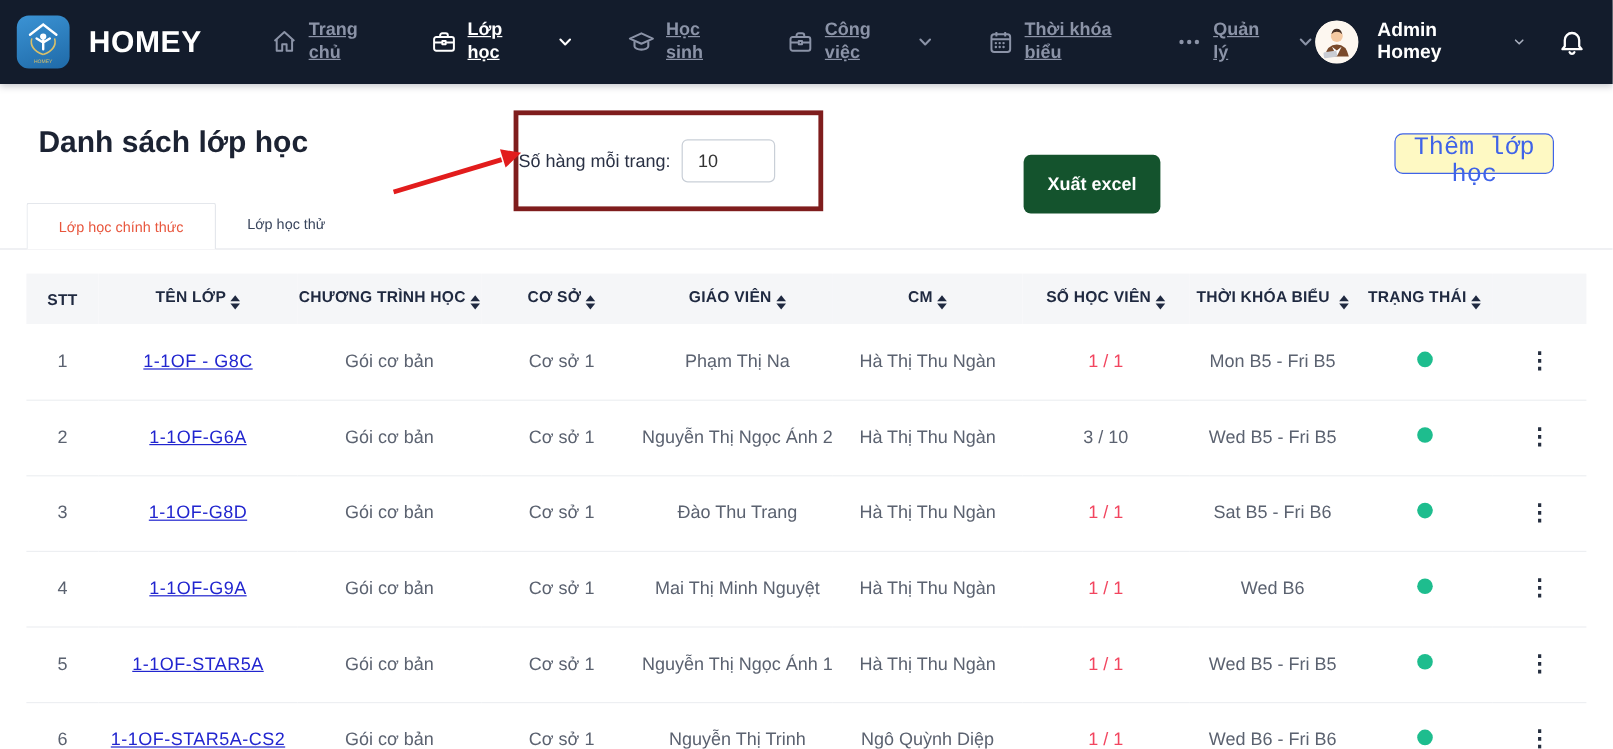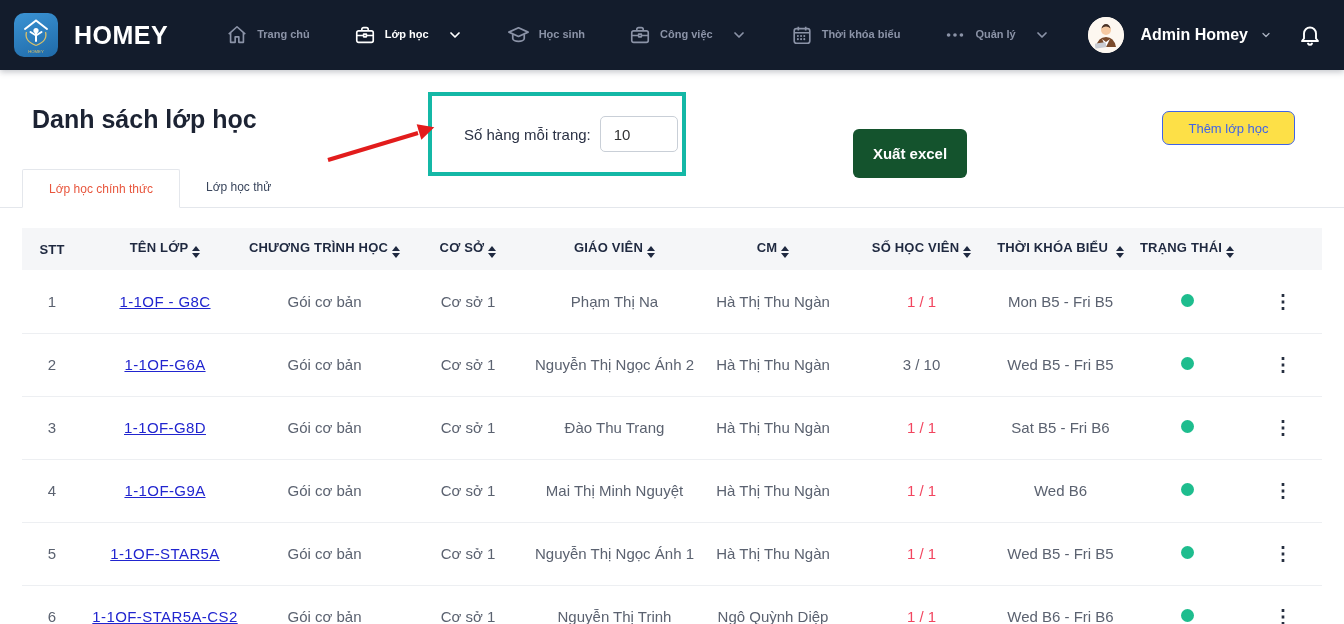--- a/index.html
+++ b/index.html
@@ -6,53 +6,53 @@
   html,body { width:1344px; height:624px; overflow:hidden; background:#fff;
     font-family:"Liberation Sans", sans-serif; }
 
   
   .navbar { height:70px; background:#131c2c; display:flex; align-items:center;
     padding:0 22px 0 14px; box-shadow:0 2px 6px rgba(15,23,42,.25); position:relative; z-index:5; }
   .logo-box { width:44px; height:44px; border-radius:10px; flex:0 0 auto;
     background:linear-gradient(160deg,#3b93d4,#1f6aa8); display:flex; align-items:center; justify-content:center; }
   .brand { color:#fff; font-size:25px; font-weight:700; letter-spacing:.5px; margin-left:16px; }
   .nav-items { display:flex; align-items:center; gap:44px; margin-left:58px; }
-  .nav-item { display:flex; align-items:center; gap:9px; color:#8b93a7; font-size:11px;
-    font-weight:600; cursor:pointer; line-height:1.25; }
+  .nav-item { display:flex; align-items:center; gap:9px; color:#8b93a7; font-size:15px;
+    font-weight:600; cursor:pointer; line-height:1.25;text-decoration:underline; }
   .nav-item .nav-label { max-width:62px; }
   .nav-item .nav-label.wide { max-width:88px; }
   .nav-item.active { color:#ffffff; }
   .nav-item svg { flex:0 0 auto; }
   .chev { margin-left:-26px; display:flex; align-items:center; }
   .chev.white { color:#fff; } .chev.grey { color:#8b93a7; }
   .nav-right { margin-left:auto; display:flex; align-items:center; gap:16px; }
   .avatar { width:36px; height:36px; border-radius:50%; background:#fdf6ef; overflow:hidden;
     flex:0 0 auto; cursor:pointer; }
   .user-name { color:#fff; font-size:16px; font-weight:700; cursor:pointer; }
   .user-chev { color:#aab1c0; margin-left:-4px; cursor:pointer; display:flex; }
   .bell { color:#fff; margin-left:10px; cursor:pointer; display:flex; }
 
   
   .content { position:relative; height:554px; background:#fff; }
   .page-head { height:98px; display:flex; align-items:center; padding-left:32px; }
   .page-title { font-size:25px; font-weight:600; color:#1c2333; }
 
   .red-annotation { position:absolute; left:428px; top:22px; width:258px; height:84px;
-    border:4px solid #14b8a6; display:flex; align-items:center; padding-left:32px; background:transparent; }
+    border:4px solid #7f1d1d; display:flex; align-items:center; padding-left:0; background:transparent; }
   .rpp-label { font-size:15px; color:#2a3144; white-space:nowrap; }
   .rpp-input { width:78px; height:36px; margin-left:9px; border:1px solid #c9cfd7; border-radius:5px;
     font-size:15px; color:#333; padding-left:13px; outline:none; font-family:"Liberation Sans",sans-serif; }
   .arrow-svg { position:absolute; left:318px; top:50px; pointer-events:none; }
 
   .btn-excel { position:absolute; left:853px; top:59px; width:114px; height:49px;
     background:#14532d; color:#fff; border:none; border-radius:6px; font-size:15px; font-weight:600;
     cursor:pointer; font-family:"Liberation Sans",sans-serif; }
   .btn-add { position:absolute; left:1162px; top:41px; width:133px; height:34px;
-    background:#fde047; color:#3f63e8; border:1px solid #3f63e8; border-radius:7px; font-size:13px;
-    cursor:pointer; font-family:Liberation Sans, sans-serif; }
+    background:#fef9c3; color:#3f63e8; border:1px solid #3f63e8; border-radius:7px; font-size:21px;
+    cursor:pointer; font-family:Liberation Mono, monospace; }
 
   
   .tabs { display:flex; align-items:flex-end; padding-left:22px; border-bottom:1px solid #e4e7ec; height:40px; }
   .tab { font-size:12px; padding:0 26px; line-height:38px; height:39px; color:#39455c; cursor:pointer; }
   .tab.active { color:#e8563d; background:#fff; border:1px solid #e4e7ec; border-bottom:1px solid #fff;
     margin-bottom:-1px; border-radius:2px 2px 0 0; }
 
   
   .table-wrap { padding:20px 22px 0; }
   table { width:1300px; border-collapse:collapse; table-layout:fixed; }

